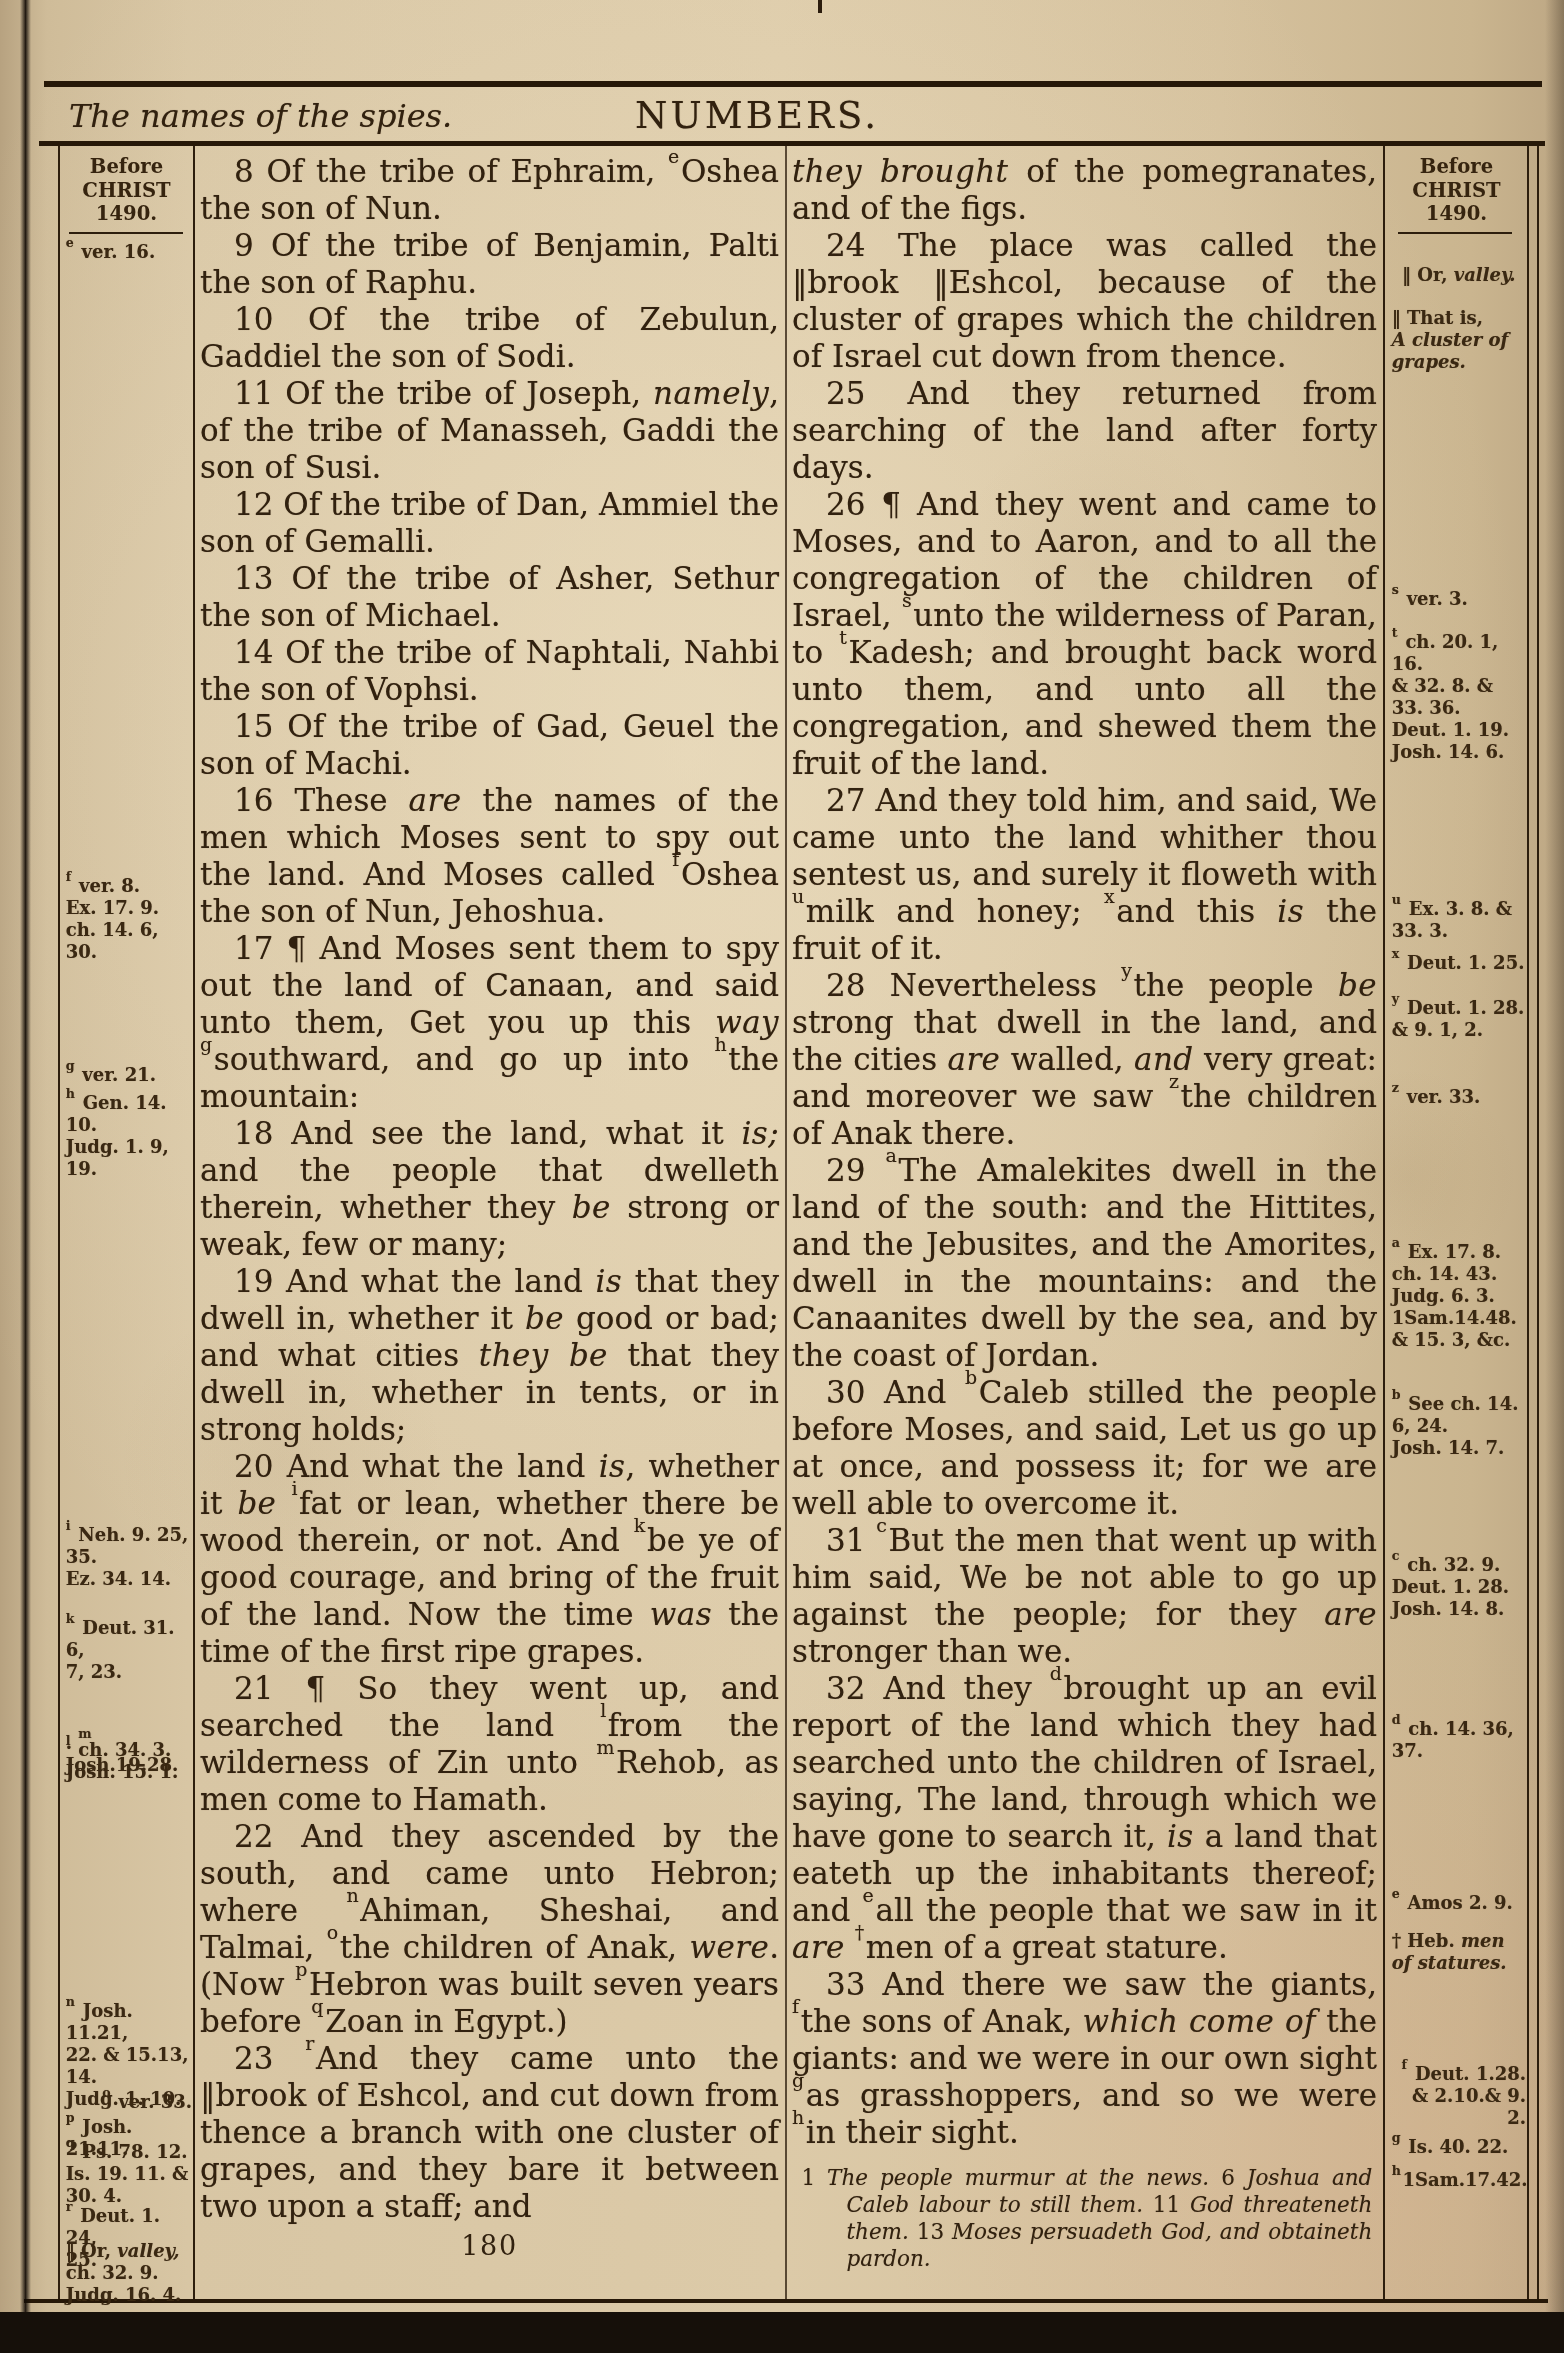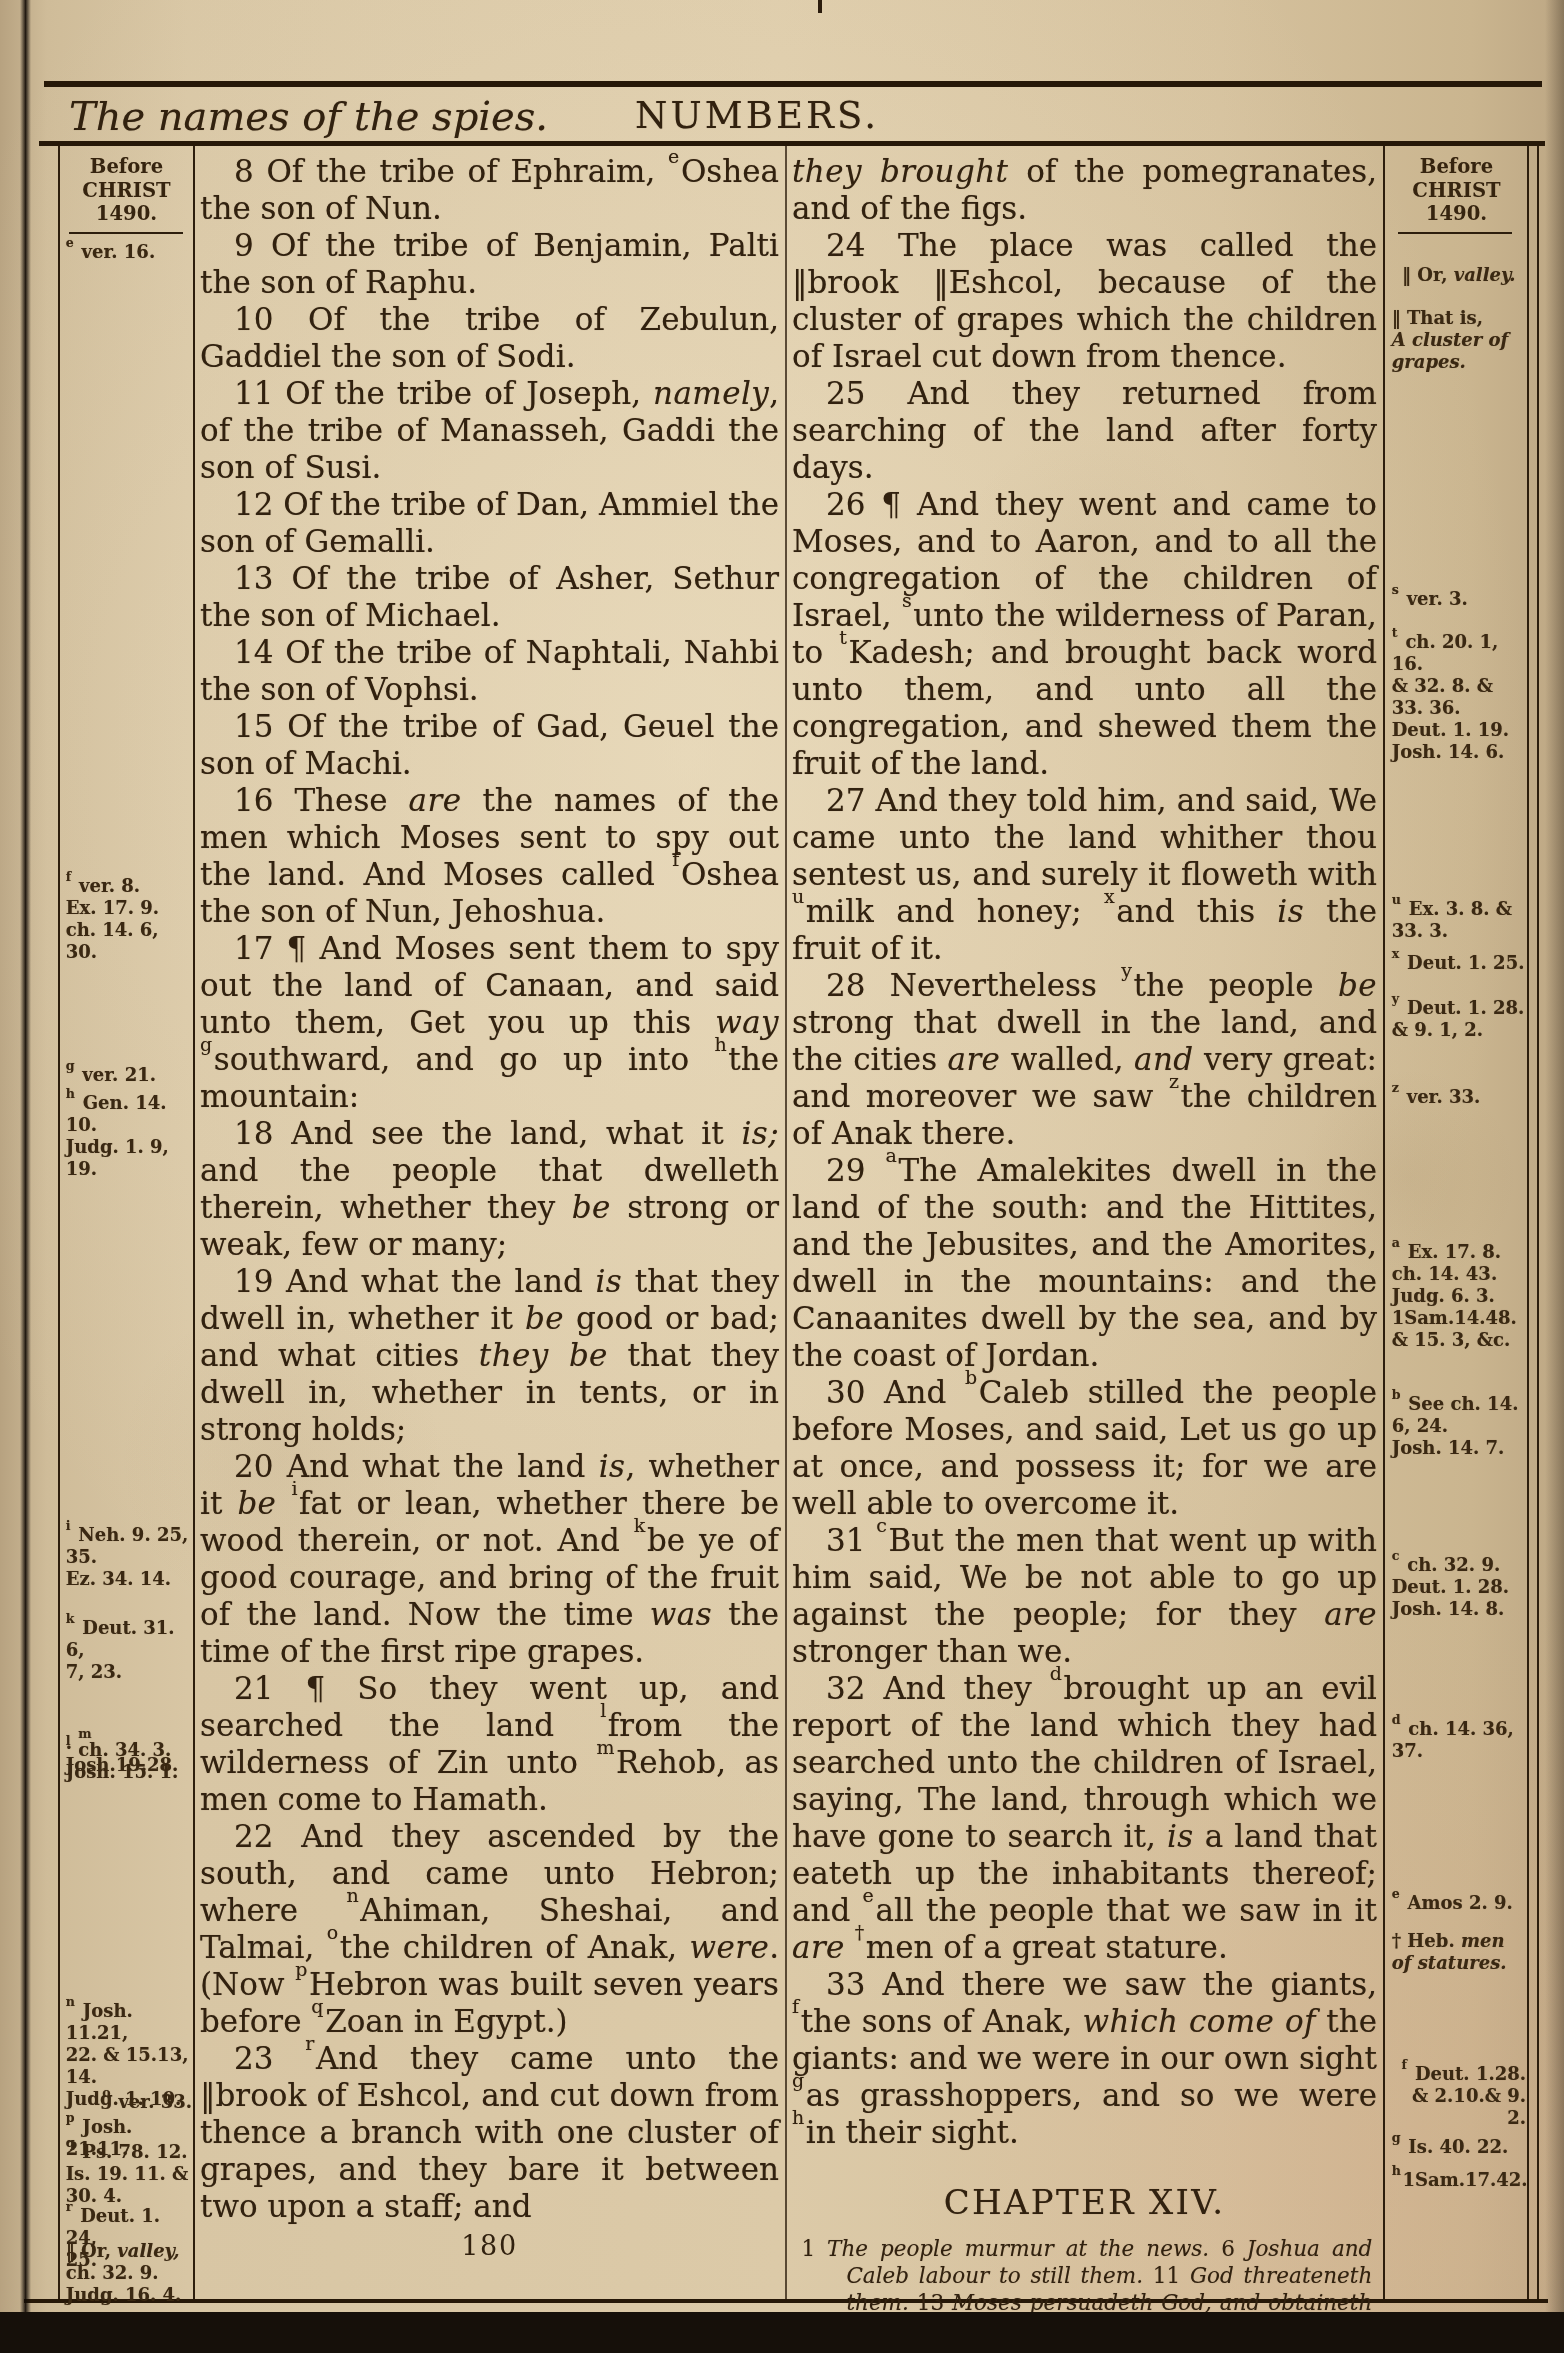--- a/index.html
+++ b/index.html
@@ -28,21 +28,21 @@
   .rule-header{left:39px;right:20.3px;top:141px;height:4.7px;}
   .rule-bottom{left:23.5px;right:17px;top:2299px;height:3.9px;}
   .vr{position:absolute;top:146px;height:2153px;background:#2d1e0d;}
   .vr1{left:58px;width:1.6px}
   .vr2{left:193px;width:1.6px}
   .vr3{left:785px;width:1.6px;opacity:.75}
   .vr4{left:1383px;width:1.6px}
   .vr5{left:1527px;width:1.6px}
   .vr6{left:1537px;width:2.3px}
   
-  .runhead{position:absolute;top:94px;font-size:40px;line-height:44px;white-space:nowrap;
+  .runhead{position:absolute;top:94px;font-size:32px;line-height:44px;white-space:nowrap;
       text-shadow:0 0 0.8px rgba(50,30,10,.45);}
   .rh-left{left:69px;font-style:italic;}
   .rh-center{left:757px;transform:translateX(-50%);font-size:37px;letter-spacing:3.1px;}
   .rh-right{right:52px;font-style:italic;}
   
   .marg{position:absolute;top:0;bottom:0;}
   .marg-left{left:61px;width:131px;}
   .marg-right{left:1387px;width:139px;}
   .bc{position:absolute;top:155px;left:0;right:0;text-align:center;font-weight:bold;
       font-size:19.6px;line-height:23.5px;white-space:pre-line;color:#36240f;}
@@ -163,21 +163,20 @@
         <p class="verse">25 And they returned from searching of the land after forty days.</p>
         <p class="verse">26 ¶ And they went and came to Moses, and to Aaron, and to all the congregation of the children of Israel, <sup class="ref">s</sup>unto the wilderness of Paran, to <sup class="ref">t</sup>Kadesh; and brought back word unto them, and unto all the congregation, and shewed them the fruit of the land.</p>
         <p class="verse">27 And they told him, and said, We came unto the land whither thou sentest us, and surely it floweth with <sup class="ref">u</sup>milk and honey; <sup class="ref">x</sup>and this <i>is</i> the fruit of it.</p>
         <p class="verse">28 Nevertheless <sup class="ref">y</sup>the people <i>be</i> strong that dwell in the land, and the cities <i>are</i> walled, <i>and</i> very great: and moreover we saw <sup class="ref">z</sup>the children of Anak there.</p>
         <p class="verse">29 <sup class="ref">a</sup>The Amalekites dwell in the land of the south: and the Hittites, and the Jebusites, and the Amorites, dwell in the mountains: and the Canaanites dwell by the sea, and by the coast of Jordan.</p>
         <p class="verse">30 And <sup class="ref">b</sup>Caleb stilled the people before Moses, and said, Let us go up at once, and possess it; for we are well able to overcome it.</p>
         <p class="verse">31 <sup class="ref">c</sup>But the men that went up with him said, We be not able to go up against the people; for they <i>are</i> stronger than we.</p>
         <p class="verse">32 And they <sup class="ref">d</sup>brought up an evil report of the land which they had searched unto the children of Israel, saying, The land, through which we have gone to search it, <i>is</i> a land that eateth up the inhabitants thereof; and <sup class="ref">e</sup>all the people that we saw in it <i>are</i> <sup class="ref">†</sup>men of a great stature.</p>
         <p class="verse">33 And there we saw the giants, <sup class="ref">f</sup>the sons of Anak, <i>which come of</i> the giants: and we were in our own sight <sup class="ref">g</sup>as grasshoppers, and so we were <sup class="ref">h</sup>in their sight.</p>
       </div>
-    <h2 class="chapter-head">CHAPTER XIV.</h2>
     <p class="summary">1 <i>The people murmur at the news.</i>  6 <i>Joshua and Caleb labour to still them.</i>  11 <i>God threateneth them.</i>  13 <i>Moses persuadeth God, and obtaineth pardon.</i></p>
   </div>
 
   <div class="edge-left"></div>
   <div class="edge-right"></div>
   <div class="edge-bottom"></div>
   <div class="tick-top"></div>
 </div>
 
 

